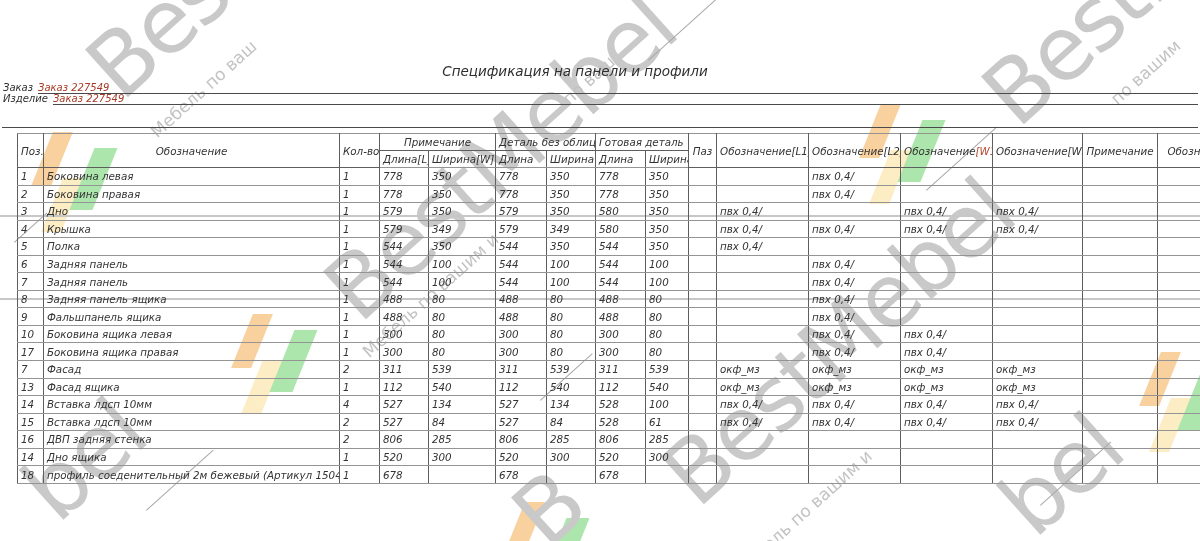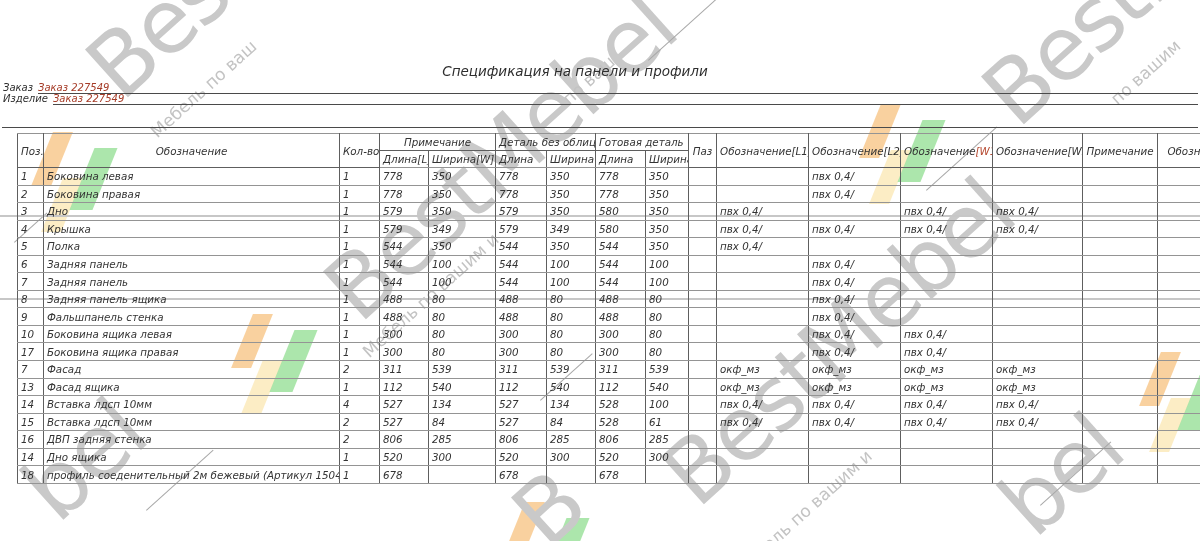--- a/index.html
+++ b/index.html
@@ -300,21 +300,21 @@
             <td class="c-paz"></td>
             <td class="c-l1"></td>
             <td class="c-l2">пвх 0,4/</td>
             <td class="c-w1"></td>
             <td class="c-w2"></td>
             <td class="c-note"></td>
             <td class="c-obozn"></td>
           </tr>
           <tr>
             <td class="c-pos">9</td>
-            <td class="c-name">Фальшпанель стенка</td>
+            <td class="c-name">Фальшпанель ящика</td>
             <td class="c-qty">1</td>
             <td class="c-zl">488</td>
             <td class="c-zw">80</td>
             <td class="c-dl">488</td>
             <td class="c-dw">80</td>
             <td class="c-gl">488</td>
             <td class="c-gw">80</td>
             <td class="c-paz"></td>
             <td class="c-l1"></td>
             <td class="c-l2">пвх 0,4/</td>

